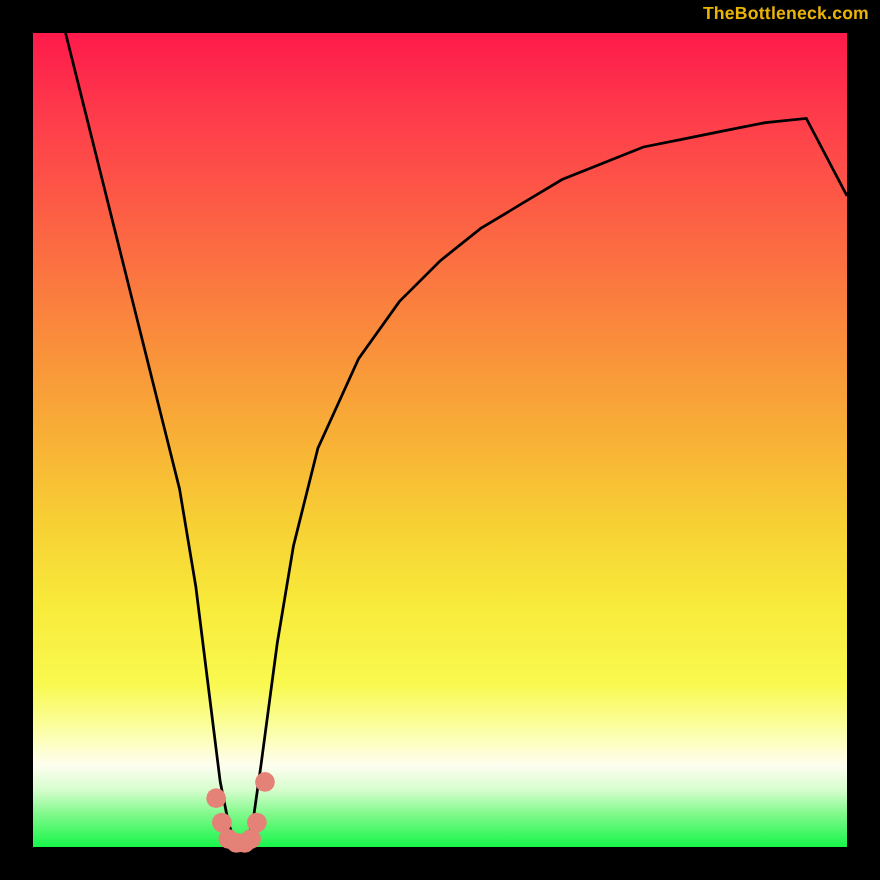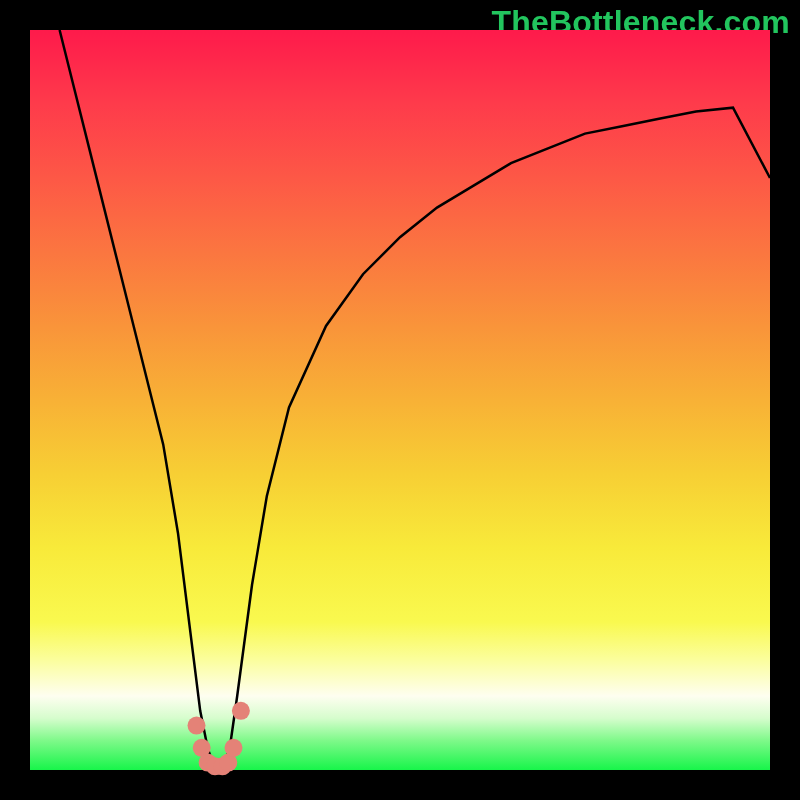--- a/index.html
+++ b/index.html
@@ -31,23 +31,23 @@
       #d6fdcd 93%,
       #7ff98a 96%,
       #17f54a 100%
     );
   }
   .watermark {
     position: absolute;
     top: 4px;
     right: 10px;
     font-family: Arial, Helvetica, sans-serif;
-    font-size: 32px;
+    font-size: 16px;
     font-weight: 600;
-    color: #22c55e;
+    color: #eab308;
     letter-spacing: 0.2px;
     user-select: none;
   }
   svg.curve {
     position: absolute;
     left: 0; top: 0;
     width: 740px;
     height: 740px;
     overflow: visible;
   }

